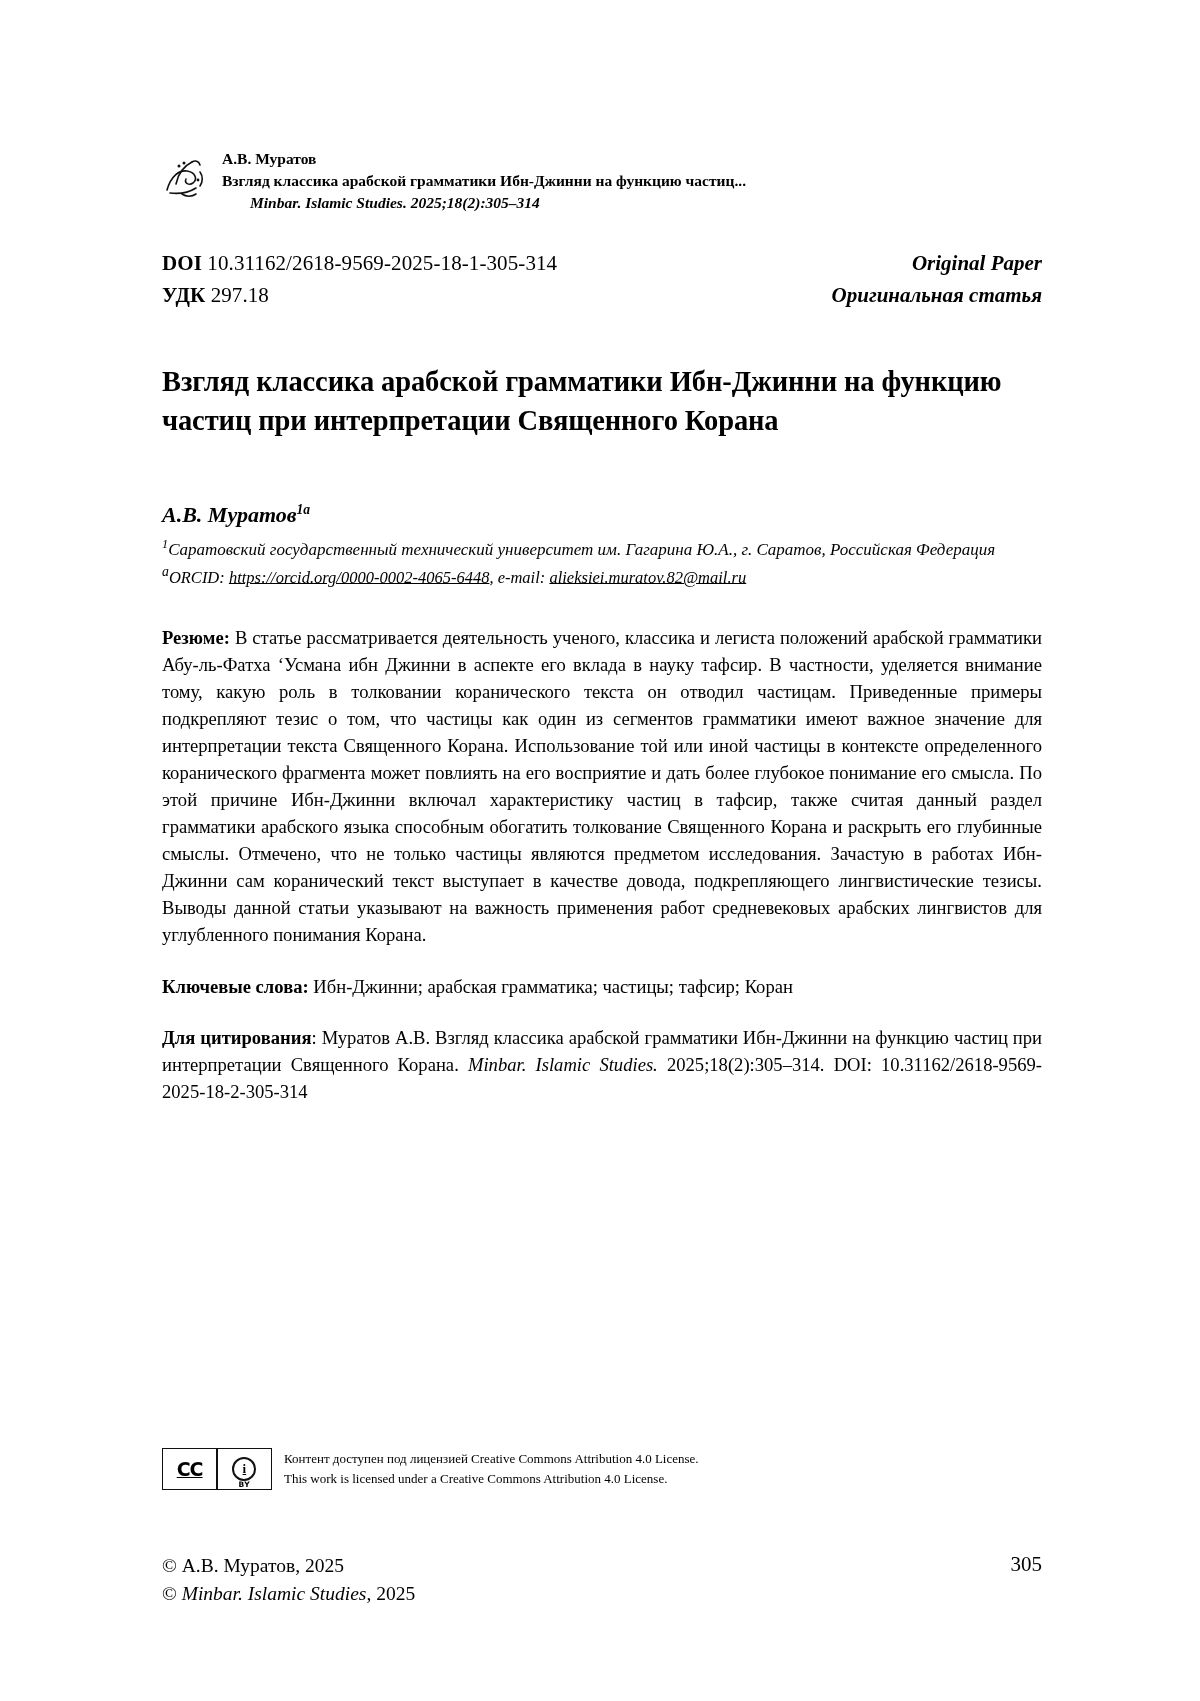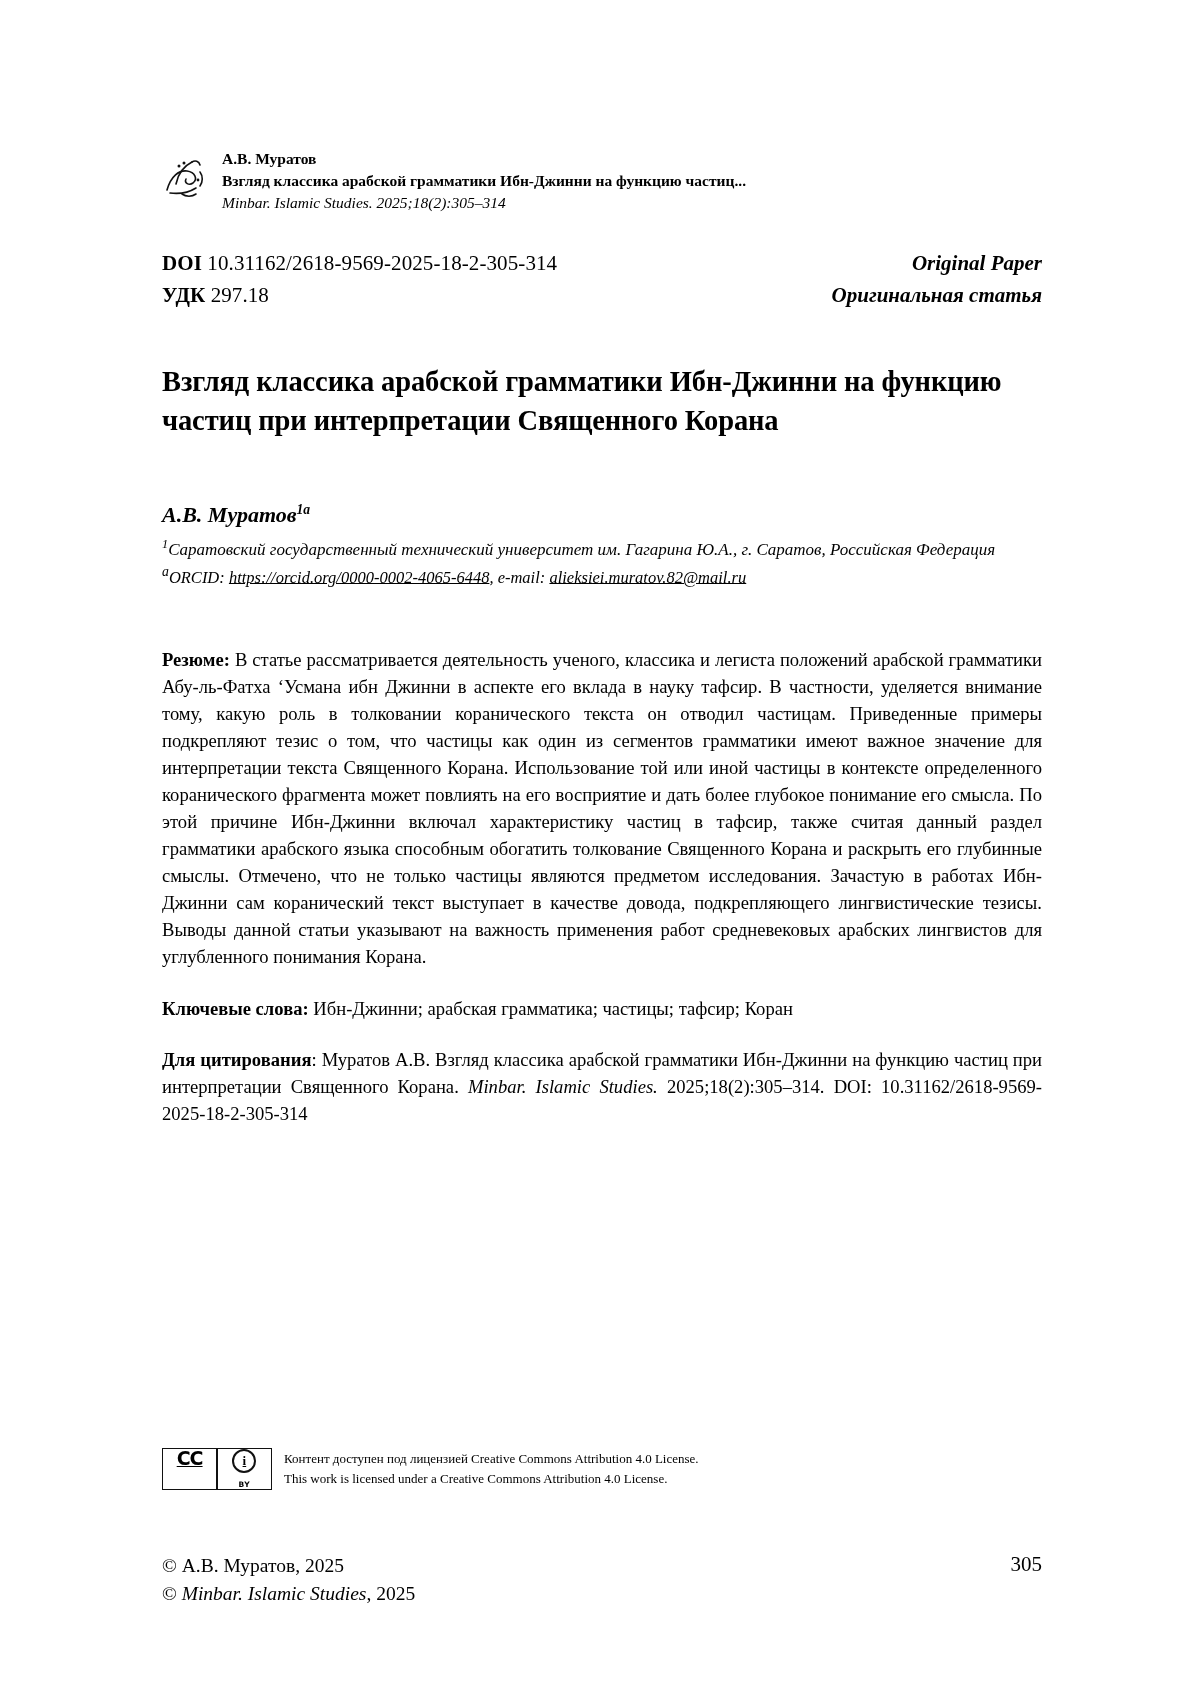--- a/index.html
+++ b/index.html
@@ -49,21 +49,22 @@
     line-height: 1.42;
   }
   .runhead-author {
     font-weight: bold;
   }
   .runhead-title {
     font-weight: bold;
   }
   .runhead-journal {
     font-style: italic;
-    font-weight: normal;
+    font-weight: bold;
+    margin-left: 28px;
   }
   .runhead-journal .jname { font-style: italic; }
 
   
   .meta-row {
     display: flex;
     justify-content: space-between;
     align-items: baseline;
     font-size: 21px;
     line-height: 1.5;
@@ -102,21 +103,21 @@
   .affiliation sup { font-size: 0.72em; }
   .orcid-line {
     font-size: 16.5px;
     font-style: italic;
     line-height: 1.5;
   }
   .orcid-line .u { text-decoration: underline; }
 
   
   .abstract {
-    margin-top: 56px;
+    margin-top: 34px;
     font-size: 18.6px;
     line-height: 1.455;
     text-align: justify;
     text-justify: inter-word;
     hyphens: manual;
   }
   .abstract .lead { font-weight: bold; }
 
   .keywords {
     margin-top: 26px;
@@ -151,20 +152,21 @@
     flex: none;
     border: 1.5px solid #111;
     background: #fff;
     position: relative;
     display: flex;
     overflow: hidden;
   }
   .cc-half {
     flex: 1;
     display: flex;
+    align-items: center;
     justify-content: center;
     position: relative;
     text-decoration: underline;
   }
   .cc-div {
     width: 1.5px;
     background: #111;
   }
   .cc-glyph {
     font-family: "DejaVu Sans", sans-serif;
@@ -250,21 +252,21 @@
         <div class="runhead-journal">
           <span class="jname">Minbar. Islamic Studies.</span>
           <span>2025;18(2):305–314</span>
         </div>
       </div>
     </div>
 
     <div class="meta-row">
       <div class="meta-left">
         <span class="lbl">DOI</span>
-        <span>10.31162/2618-9569-2025-18-2-305-314</span>
+        <span>10.31162/2618-9569-2025-18-1-305-314</span>
       </div>
       <div class="meta-right">Original Paper</div>
     </div>
     <div class="meta-row">
       <div class="meta-left">
         <span class="lbl">УДК</span>
         <span>297.18</span>
       </div>
       <div class="meta-right">Оригинальная статья</div>
     </div>

